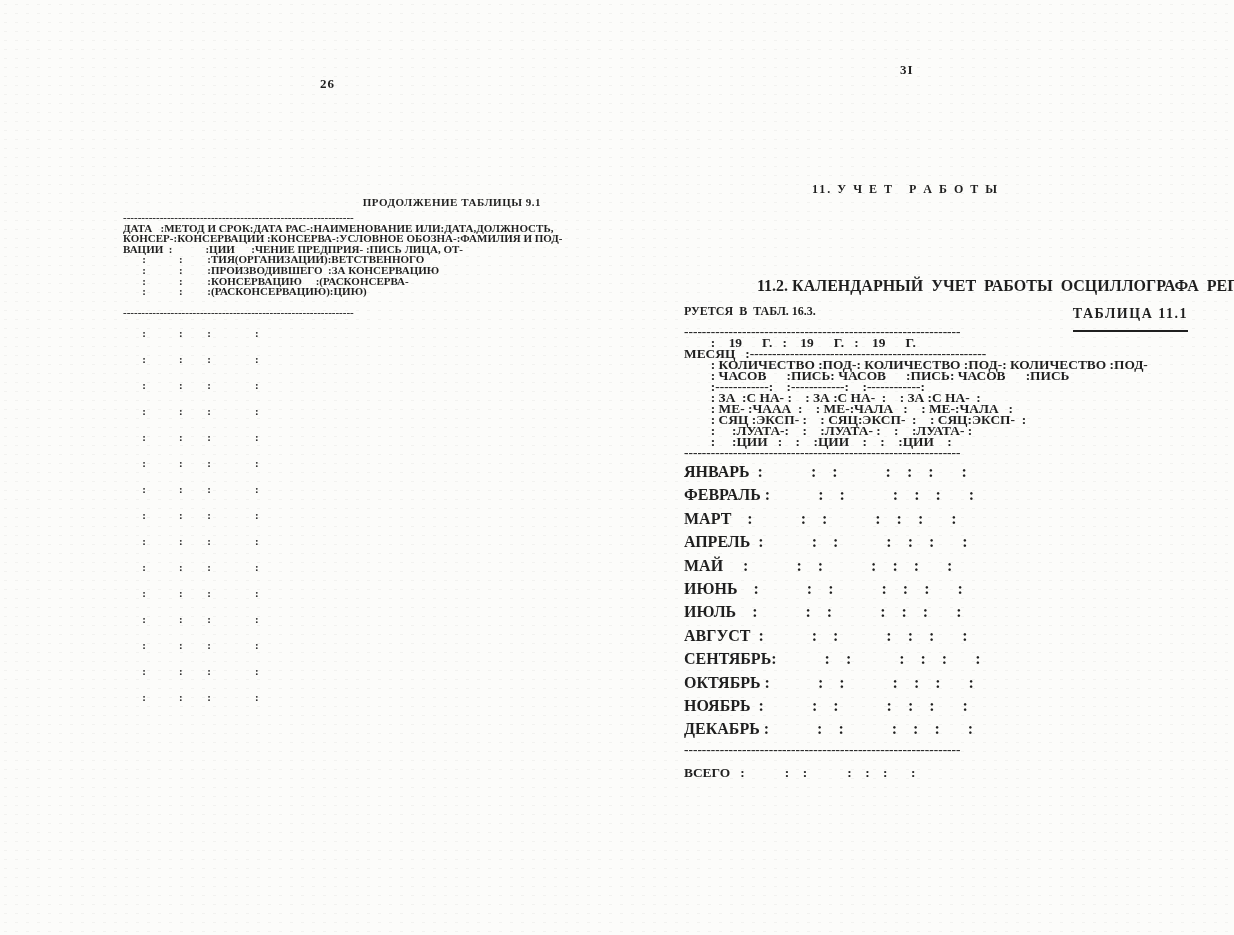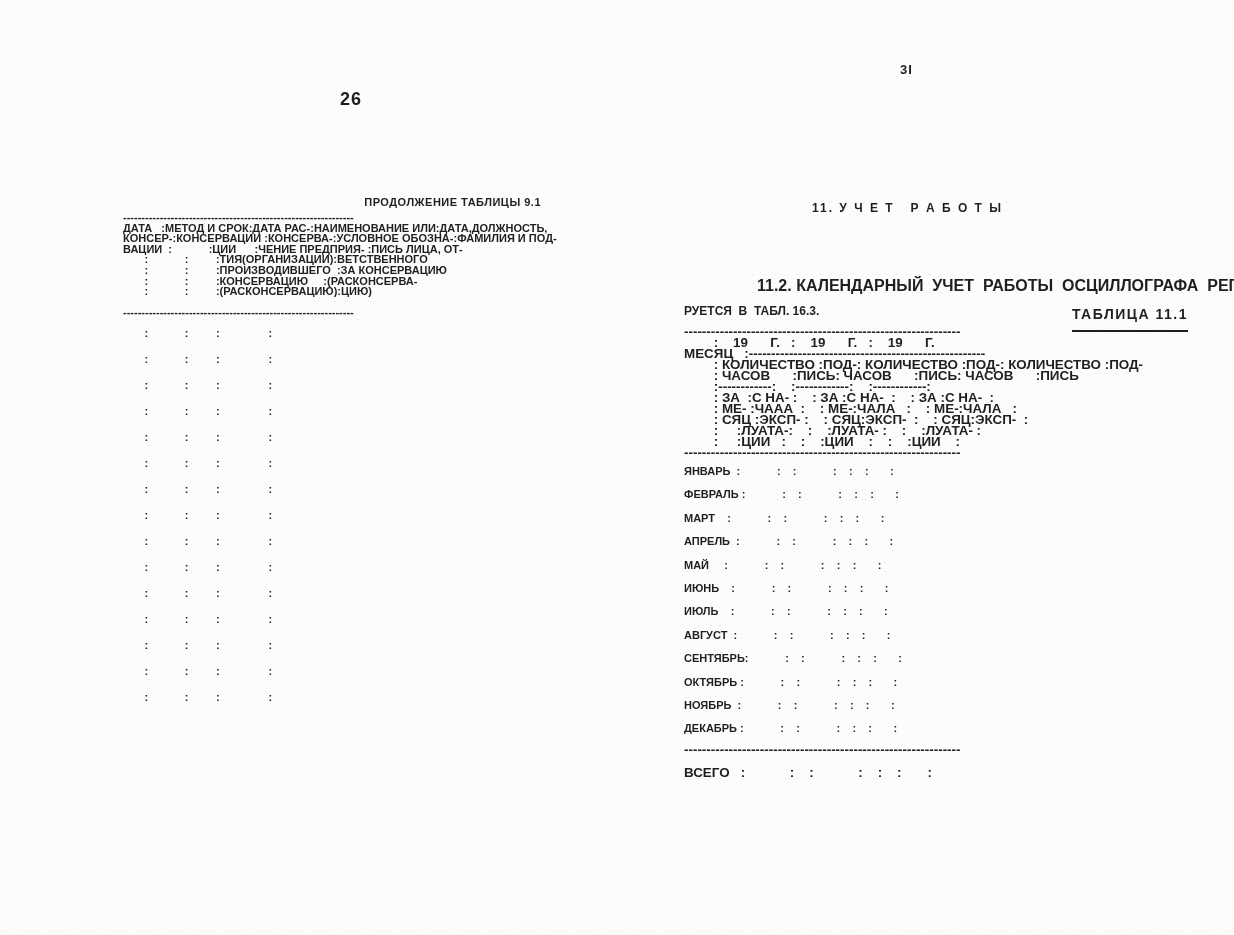--- a/index.html
+++ b/index.html
@@ -8,43 +8,43 @@
     width: 1234px;
     height: 935px;
     background: #fcfcfa;
     background-image: radial-gradient(rgba(60,60,55,0.05) 1px, transparent 1.1px);
     background-size: 11px 9px;
     overflow: hidden;
     font-family: "DejaVu Sans Mono", monospace;
   }
   .ink {
     color: #1f1f1f;
-    font-family: Liberation Sans, sans-serif;
+    font-family: Liberation Serif, serif;
     font-weight: 700;
     position: absolute;
     white-space: pre;
   }
   pre.ink { margin: 0; }
 
   
-  .pnum-left   { left: 340px; top: 76px;  font-size: 18px; letter-spacing: 1px; margin-top: 13px; }
+  .pnum-left   { left: 320px; top: 76px;  font-size: 13px; letter-spacing: 1px; }
   .cap-left    { left: 123px; top: 196px; width: 418px; font-size: 11px; text-align: right; letter-spacing: 0.5px; }
   .tleft-head  { left: 123px; top: 212px; font-size: 11px; line-height: 10.6px; }
   .tleft-body  { left: 123px; top: 320px; font-size: 11px; line-height: 26px; }
 
   
   .pnum-right  { left: 900px; top: 62px;  font-size: 13px; letter-spacing: 1px; }
-  .title-right { left: 812px; top: 182px; font-size: 12px; letter-spacing: 2px; margin-top: 19px; }
+  .title-right { left: 812px; top: 182px; font-size: 12px; letter-spacing: 2px; }
   .para-111    { left: 757px; top: 249px; font-size: 12px; }
   .para-112a   { left: 757px; top: 277px; font-size: 16px; }
   .para-112b   { left: 684px; top: 304px; font-size: 12px; }
   .cap-right   { right: 46px; top: 306px; font-size: 14px; letter-spacing: 1.5px;
                  border-bottom: 2px solid #1f1f1f; padding-bottom: 8px; }
   .tright-head { left: 684px; top: 326px; font-size: 13.4px; line-height: 11px; }
-  .tright-body { left: 684px; top: 460px; font-size: 11px; line-height: 23.4px; }
+  .tright-body { left: 684px; top: 460px; font-size: 16px; line-height: 23.4px; }
   .tright-foot { left: 684px; top: 744px; font-size: 13.4px; line-height: 11.5px; }
 </style>
 </head>
 <body>
 
 <div class="canvas">
 
   <div class="ink pnum-left">26</div>
 
   <div class="ink cap-left">ПРОДОЛЖЕНИЕ ТАБЛИЦЫ 9.1</div>

